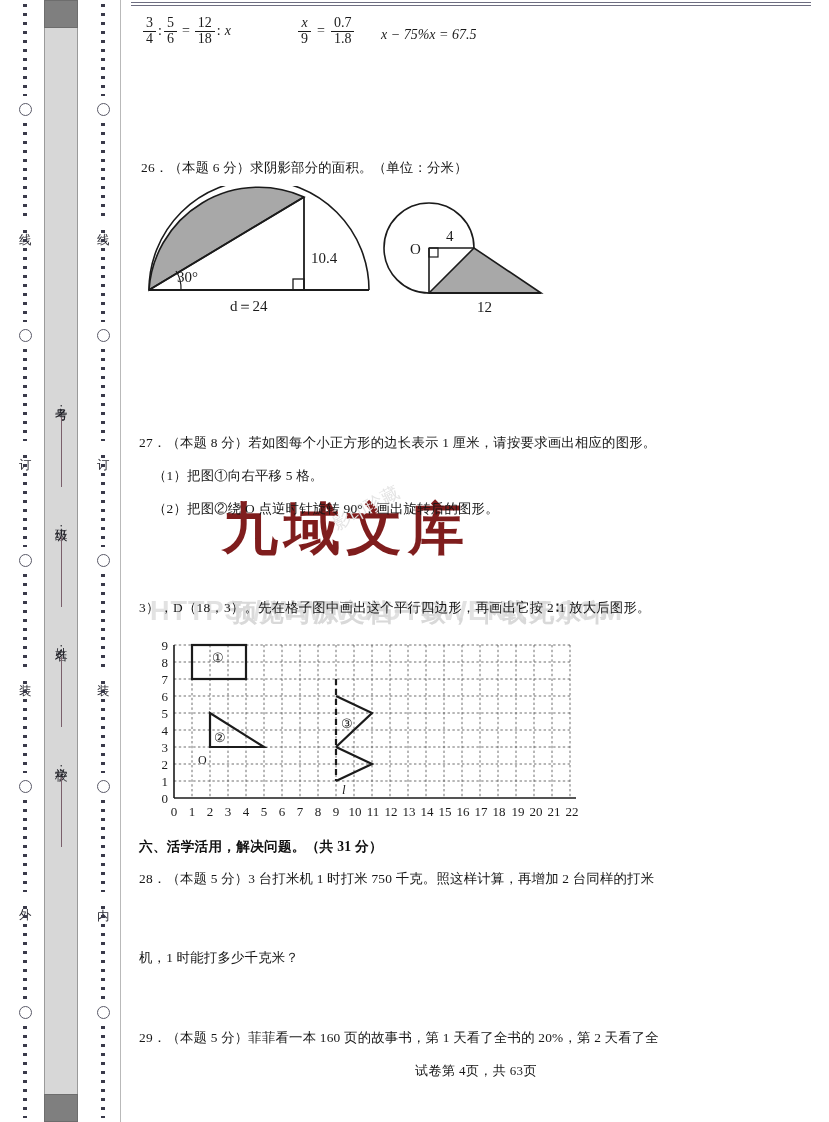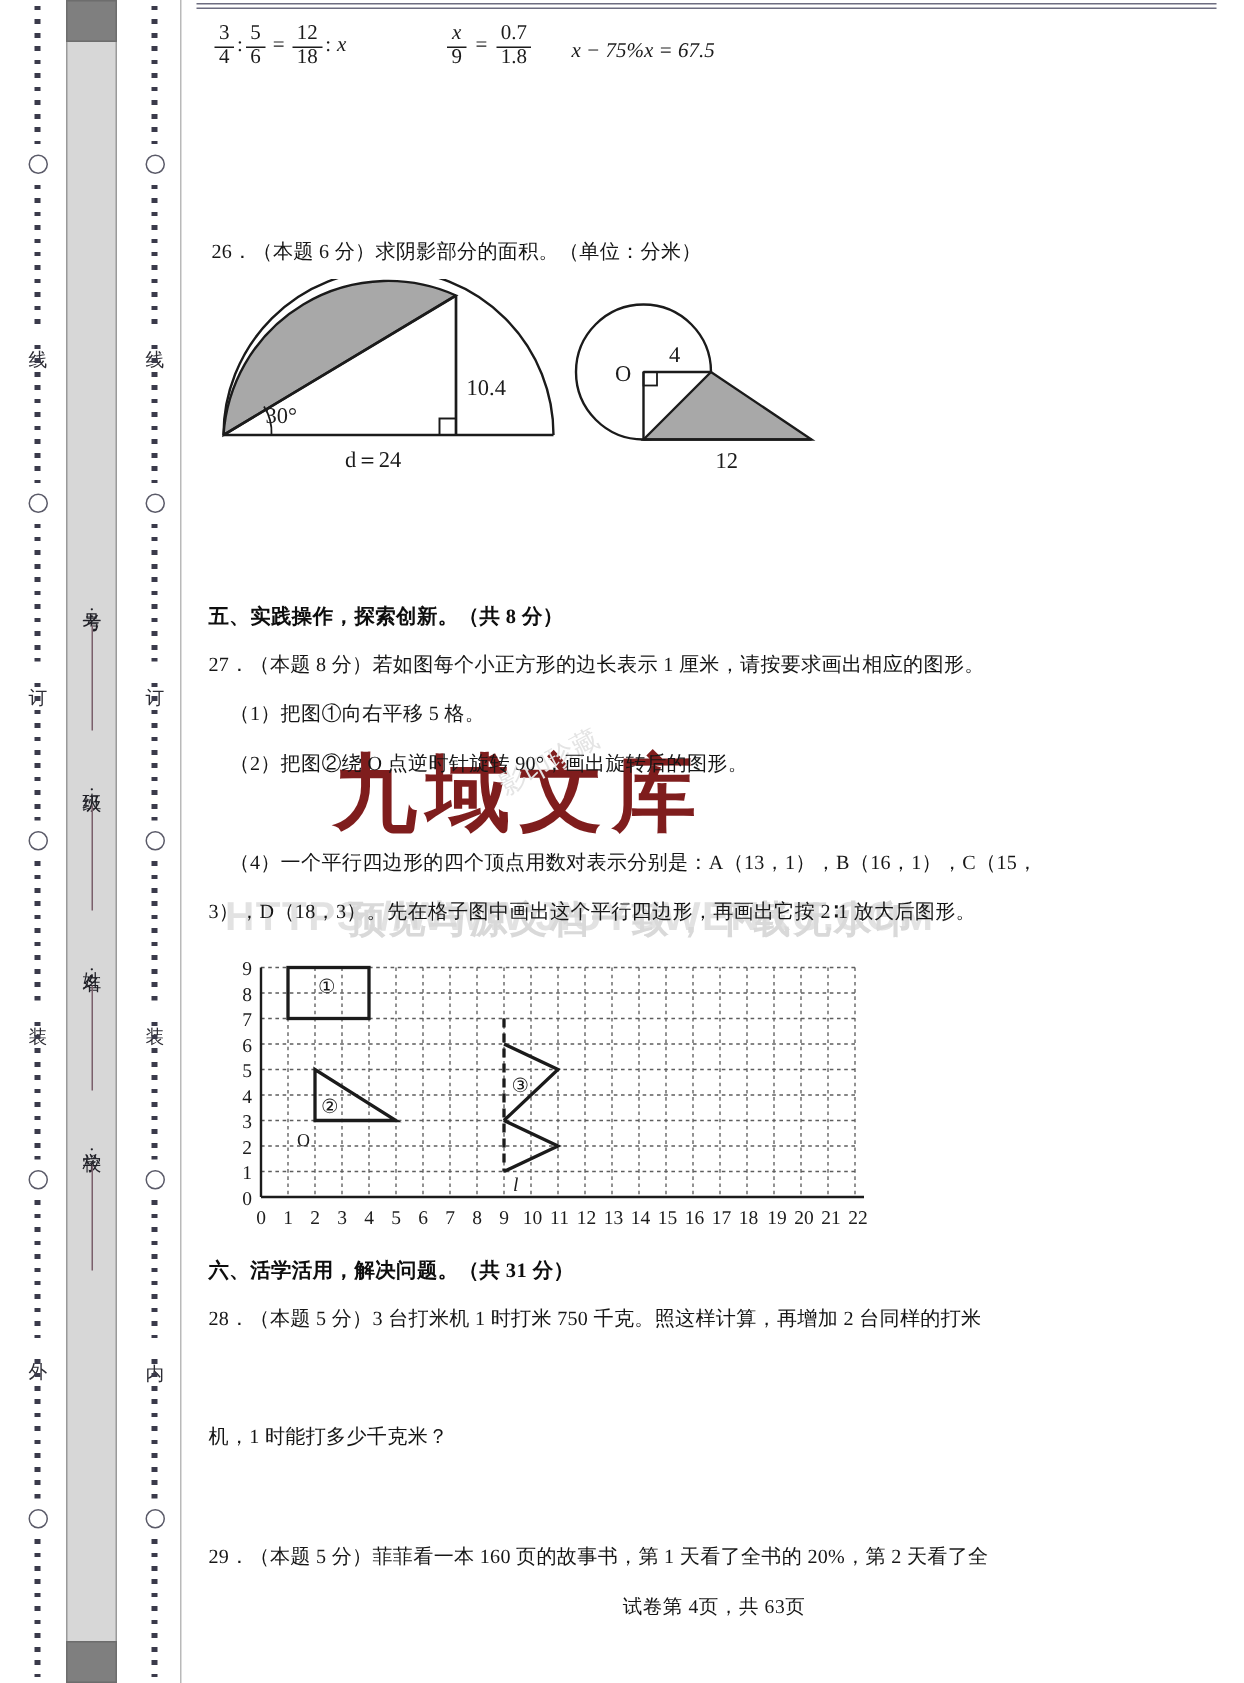--- a/index.html
+++ b/index.html
@@ -394,25 +394,23 @@
       <line x1="288" y1="62" x2="288" y2="107" stroke="#1b1b1b" stroke-width="1.6"></line>
 
       <line x1="288" y1="107" x2="400" y2="107" stroke="#1b1b1b" stroke-width="1.8"></line>
 
       <rect x="288" y="62" width="9" height="9" fill="none" stroke="#1b1b1b" stroke-width="1.2"></rect>
       <text x="269" y="68" font-family="Liberation Serif, serif" font-size="15" fill="#1b1b1b">O</text>
       <text x="305" y="55" font-family="Liberation Serif, serif" font-size="15" fill="#1b1b1b">4</text>
       <text x="336" y="126" font-family="Liberation Serif, serif" font-size="15" fill="#1b1b1b">12</text>
     </svg>
 
-    <div class="sect-head" style="left:8px; top:402px;">五、实践操作，探索创新。（共 8 分）</div>
     <div class="qtext" style="left:8px; top:433px;">27．（本题 8 分）若如图每个小正方形的边长表示 1 厘米，请按要求画出相应的图形。</div>
     <div class="qtext" style="left:22px; top:466px;">（1）把图①向右平移 5 格。</div>
     <div class="qtext" style="left:22px; top:499px;">（2）把图②绕 O 点逆时针旋转 90°，画出旋转后的图形。</div>
-    <div class="qtext" style="left:22px; top:565px;">（4）一个平行四边形的四个顶点用数对表示分别是：A（13，1），B（16，1），C（15，</div>
     <div class="qtext" style="left:8px; top:598px;">3），D（18，3）。先在格子图中画出这个平行四边形，再画出它按 2∶1 放大后图形。</div>
 
     <svg class="figure-grid" width="470" height="205" viewBox="0 0 470 205">
       <defs>
         
       </defs>
       <g>
 
         <g stroke="#5d5d5d" stroke-width="0.9" stroke-dasharray="2.4 2.4">
           <line x1="56" y1="27" x2="56" y2="180"></line>

